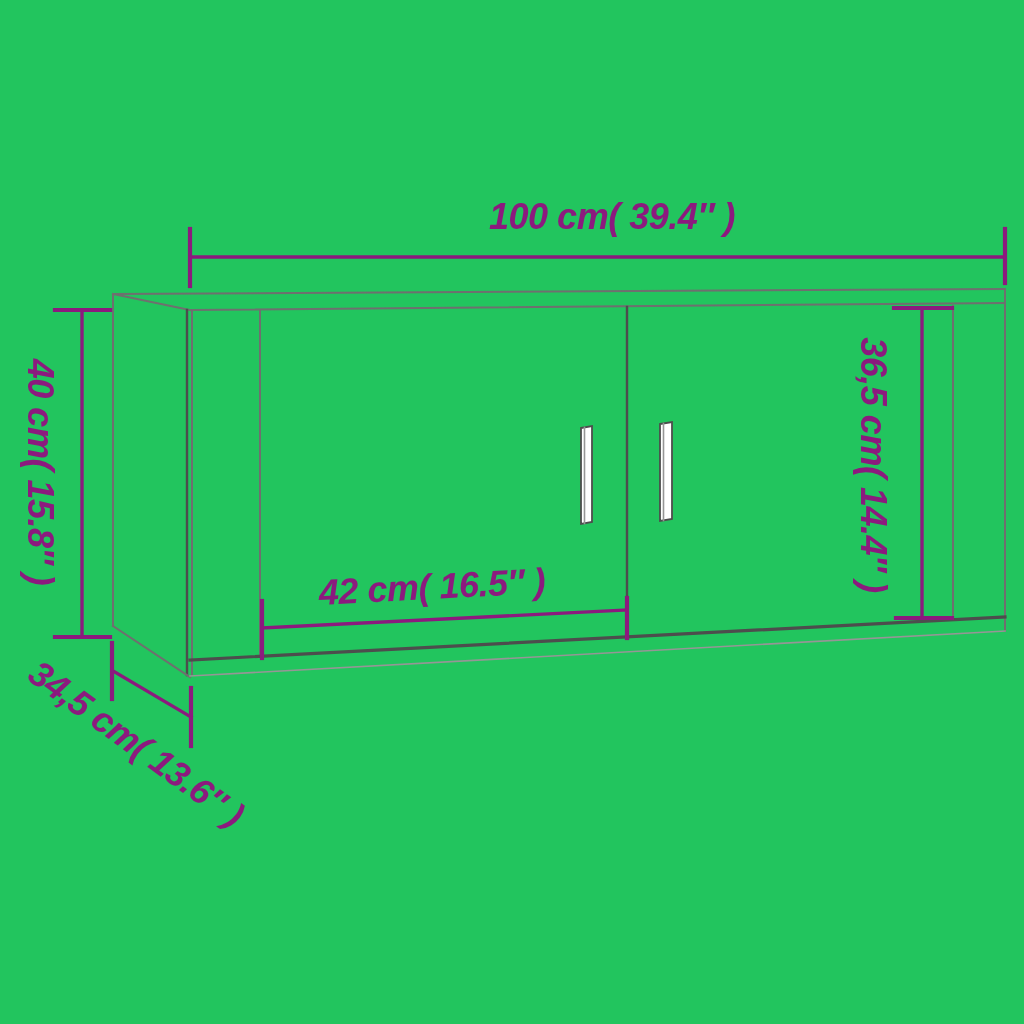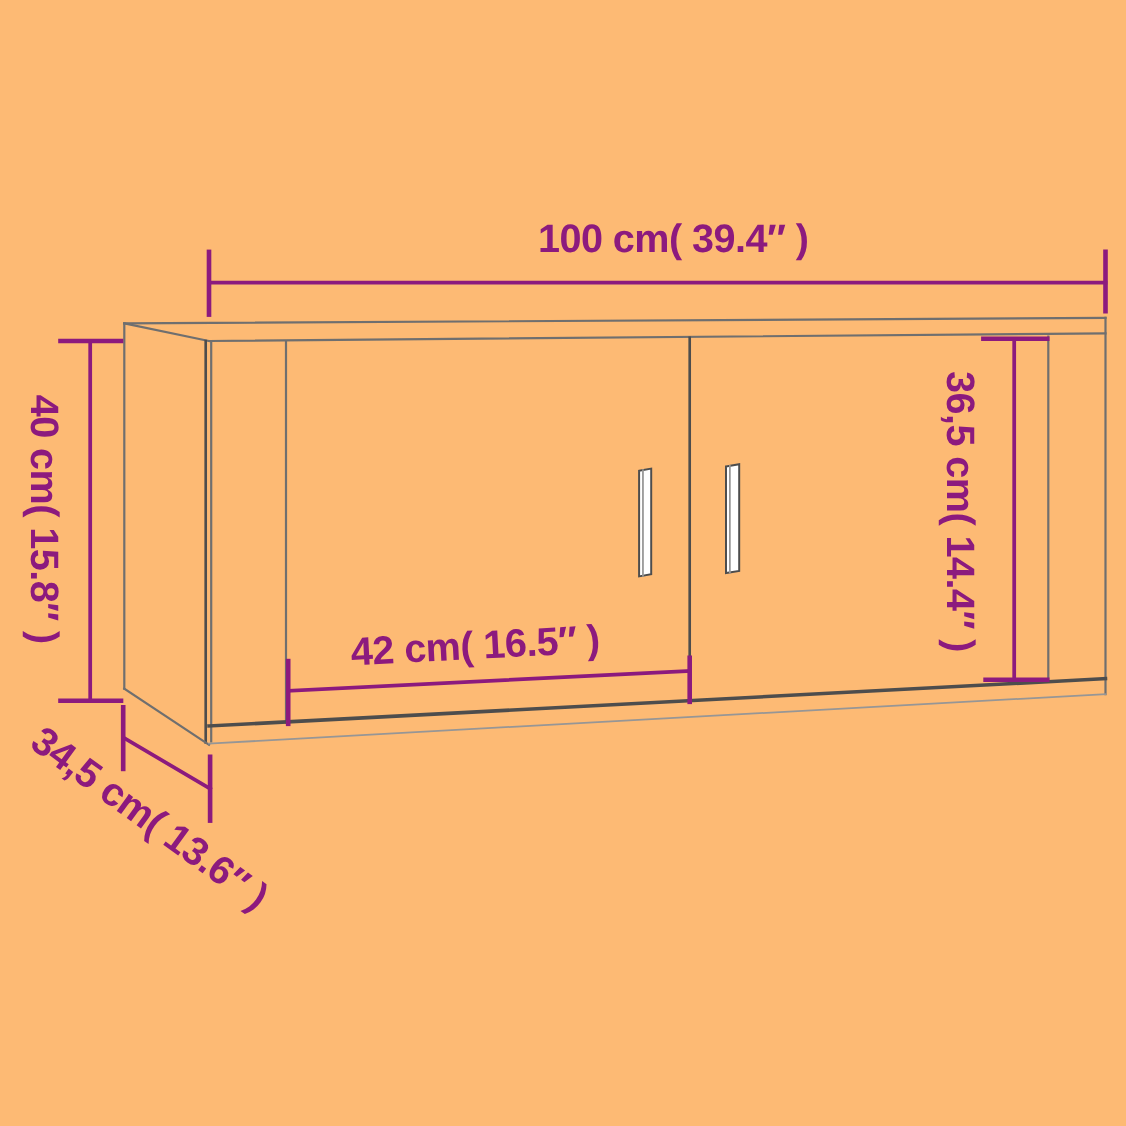--- a/index.html
+++ b/index.html
@@ -1,21 +1,22 @@
 <!DOCTYPE html>
 <html style="--accent: #8C1A7E; --outline: #6F6F6F; --outline-dark: #4D4D4D; --outline-light: #969696;"><head>
 <meta charset="utf-8">
 <style>
   html,body{margin:0;padding:0;background:#ffffff;}
   .stage{
     position:relative;
     width:1024px;height:1024px;
-    background:#fdba74;
+    background:#22c55e;
     overflow:hidden;
     font-family:"Liberation Sans","DejaVu Sans",sans-serif;
+    font-style:italic;
   }
   .stage svg{position:absolute;left:0;top:0;}
   
   .ln      {stroke:var(--outline,#6F6F6F);stroke-width:2;fill:none;stroke-linecap:square;}
   .ln-dark {stroke:var(--outline-dark,#4D4D4D);stroke-width:2.4;fill:none;stroke-linecap:square;}
   .ln-heavy{stroke:var(--outline-dark,#4D4D4D);stroke-width:3.2;fill:none;stroke-linecap:square;}
   .ln-light{stroke:var(--outline-light,#969696);stroke-width:1.6;fill:none;stroke-linecap:square;}
   .dim     {stroke:var(--accent,#8C1A7E);stroke-width:3.4;fill:none;stroke-linecap:square;}
   .dim-tick{stroke:var(--accent,#8C1A7E);stroke-width:4.2;fill:none;stroke-linecap:square;}
   .handle  {stroke:var(--outline-dark,#4D4D4D);stroke-width:1.8;fill:#ffffff;}

